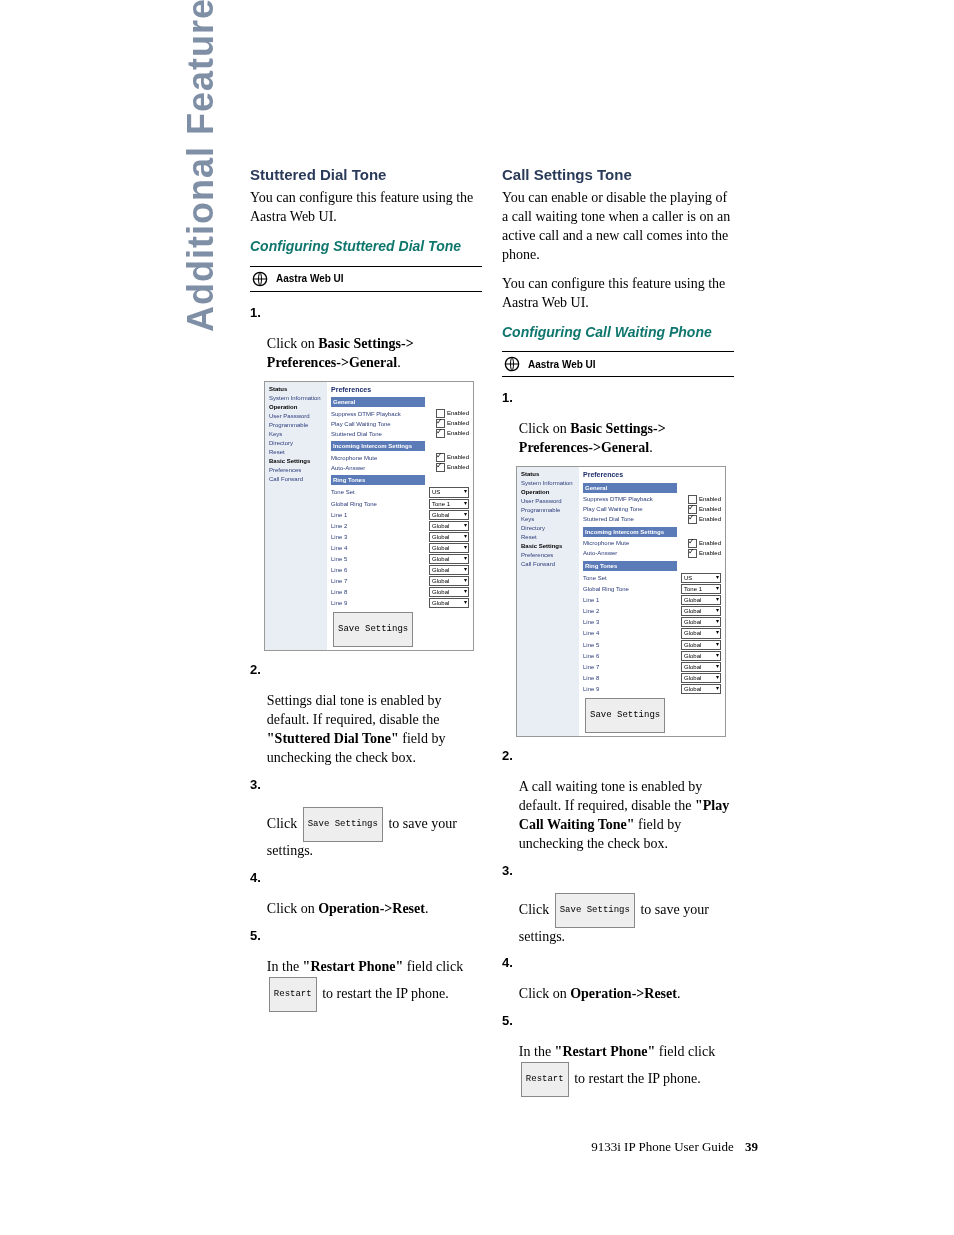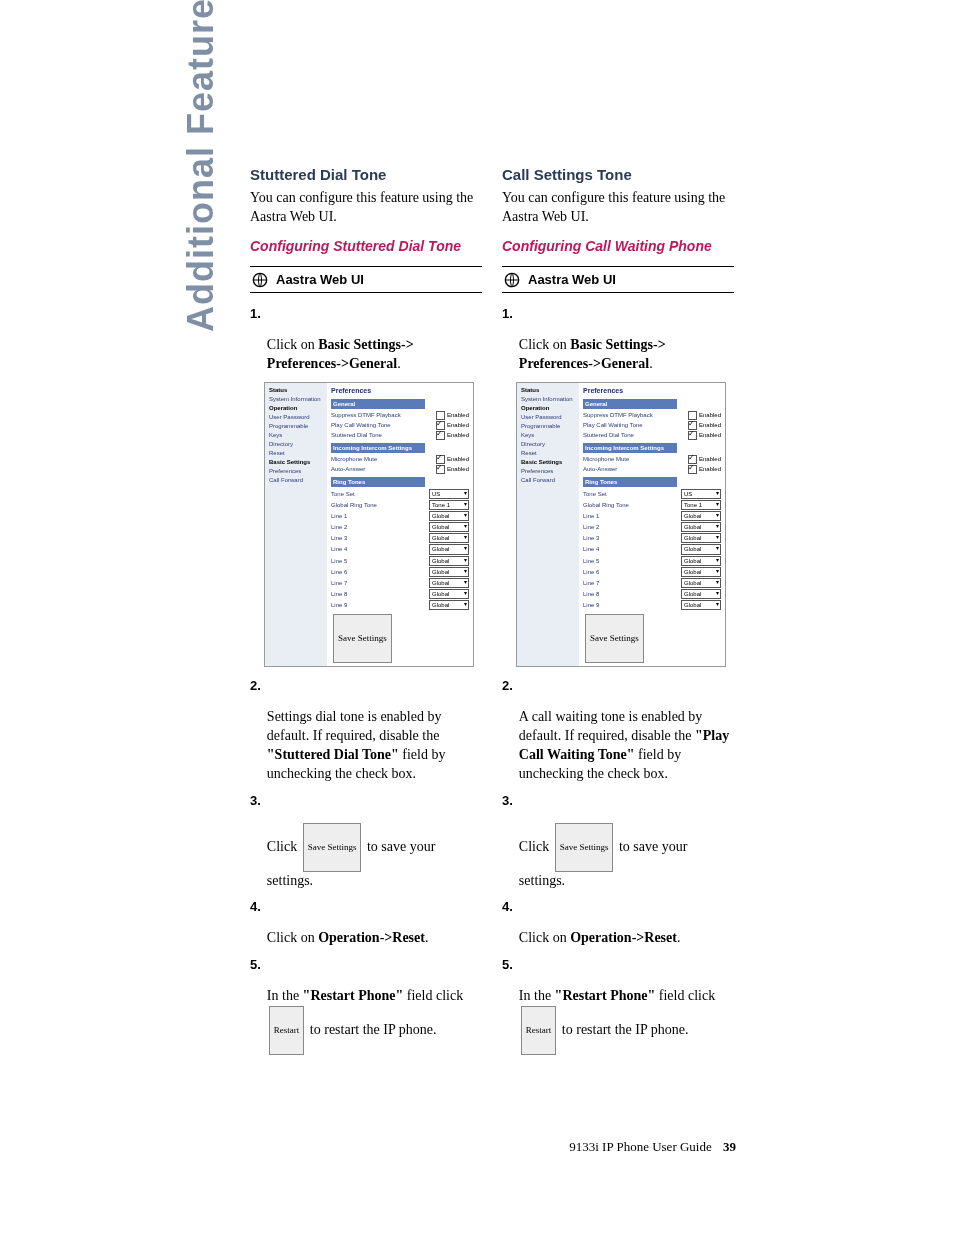--- a/index.html
+++ b/index.html
@@ -49,39 +49,39 @@
     font-size: 15px;
     color: #2a3b5a;
     margin: 0 0 4px 0;
   }
   .p { margin: 0 0 10px 0; }
   .h2 {
     font-family: Arial, Helvetica, sans-serif;
     font-weight: bold;
     font-style: italic;
     font-size: 14px;
-    color: #be185d;
+    color: #0f766e;
     margin: 6px 0 4px 0;
   }
   .ui-bar {
     display: flex;
     align-items: center;
     gap: 8px;
     border-top: 1px solid #000;
     border-bottom: 1px solid #000;
     padding: 4px 2px;
     margin: 10px 0 12px 0;
   }
   .globe {
     width: 16px; height: 16px; flex: 0 0 auto;
   }
   .ui-label {
     font-family: Arial, Helvetica, sans-serif;
     font-weight: bold;
-    font-size: 13px;
+    font-size: 10px;
   }
   ol.steps {
     list-style: none;
     padding: 0;
     margin: 0;
   }
   ol.steps > li {
     display: flex;
     gap: 6px;
     margin-bottom: 8px;
@@ -89,25 +89,25 @@
   .num {
     font-family: Arial, Helvetica, sans-serif;
     font-weight: bold;
     font-size: 13px;
     flex: 0 0 auto;
   }
   .step-text { flex: 1 1 auto; margin-top: 31px; }
   .bold { font-weight: bold; }
   .btn {
     display: inline-block;
-    font-family: Liberation Serif, serif;
+    font-family: Liberation Mono, monospace;
     font-size: 9px;
     border: 1px solid #888;
     background: #eee;
-    padding: 19px 4px;
+    padding: 12px 4px;
     vertical-align: middle;
     line-height: 1;
     margin: 0 2px;
   }
   .shot {
     border: 1px solid #999;
     margin: 6px 0 10px 14px;
     font-family: Arial, Helvetica, sans-serif;
     font-size: 6px;
     display: flex;
@@ -135,21 +135,21 @@
   .shot-row .lbl { color: #2a3b7a; }
   .shot-row .ctl { font-size: 6px; color:#000; }
   .chk { display:inline-block; width:7px; height:7px; border:1px solid #555; vertical-align:middle; margin-right:2px; position:relative;}
   .chk.on::after{content:"✓"; position:absolute; left:-1px; top:-3px; font-size:8px;}
   .sel { border:1px solid #555; padding:0 8px 0 2px; position:relative; display:inline-block; min-width:28px; background:#fff;}
   .sel::after{content:"▾"; position:absolute; right:1px; top:-1px; font-size:6px;}
   .shot-save { margin-top:4px; }
   .footer {
     position: absolute;
     bottom: 80px;
-    right: 218px;
+    right: 196px;
     font-size: 13px;
   }
   .footer .pg { font-weight: bold; margin-left: 8px;}
 </style>
 </head>
 <body>
 
 <div class="page">
   <div class="side-title">Additional Features</div>
 
@@ -286,20 +286,21 @@
             <span class="num">5.</span>
           <span class="step-text">
             <span>In the </span><span class="bold">"Restart Phone"</span><span> field click </span><span class="btn">Restart</span><span> to restart the IP phone.</span>
           </span>
         </li>
       </ol>
     </div>
 
     <div class="col">
       <div class="h1">Call Settings Tone</div>
+      <p class="p">You can enable or disable the playing of a call waiting tone when a caller is on an active call and a new call comes into the phone.</p>
       <p class="p">You can configure this feature using the Aastra Web UI.</p>
       <div class="h2">Configuring Call Waiting Phone</div>
 
       <div class="ui-bar">
         <svg class="globe" viewBox="0 0 24 24">
             <circle cx="12" cy="12" r="10" fill="none" stroke="#000" stroke-width="2"></circle>
             <path d="M2 12h20M12 2c3 3 3 17 0 20M12 2c-3 3-3 17 0 20" fill="none" stroke="#000" stroke-width="1.5"></path>
           </svg>
         <span class="ui-label">Aastra Web UI</span>
       </div>

